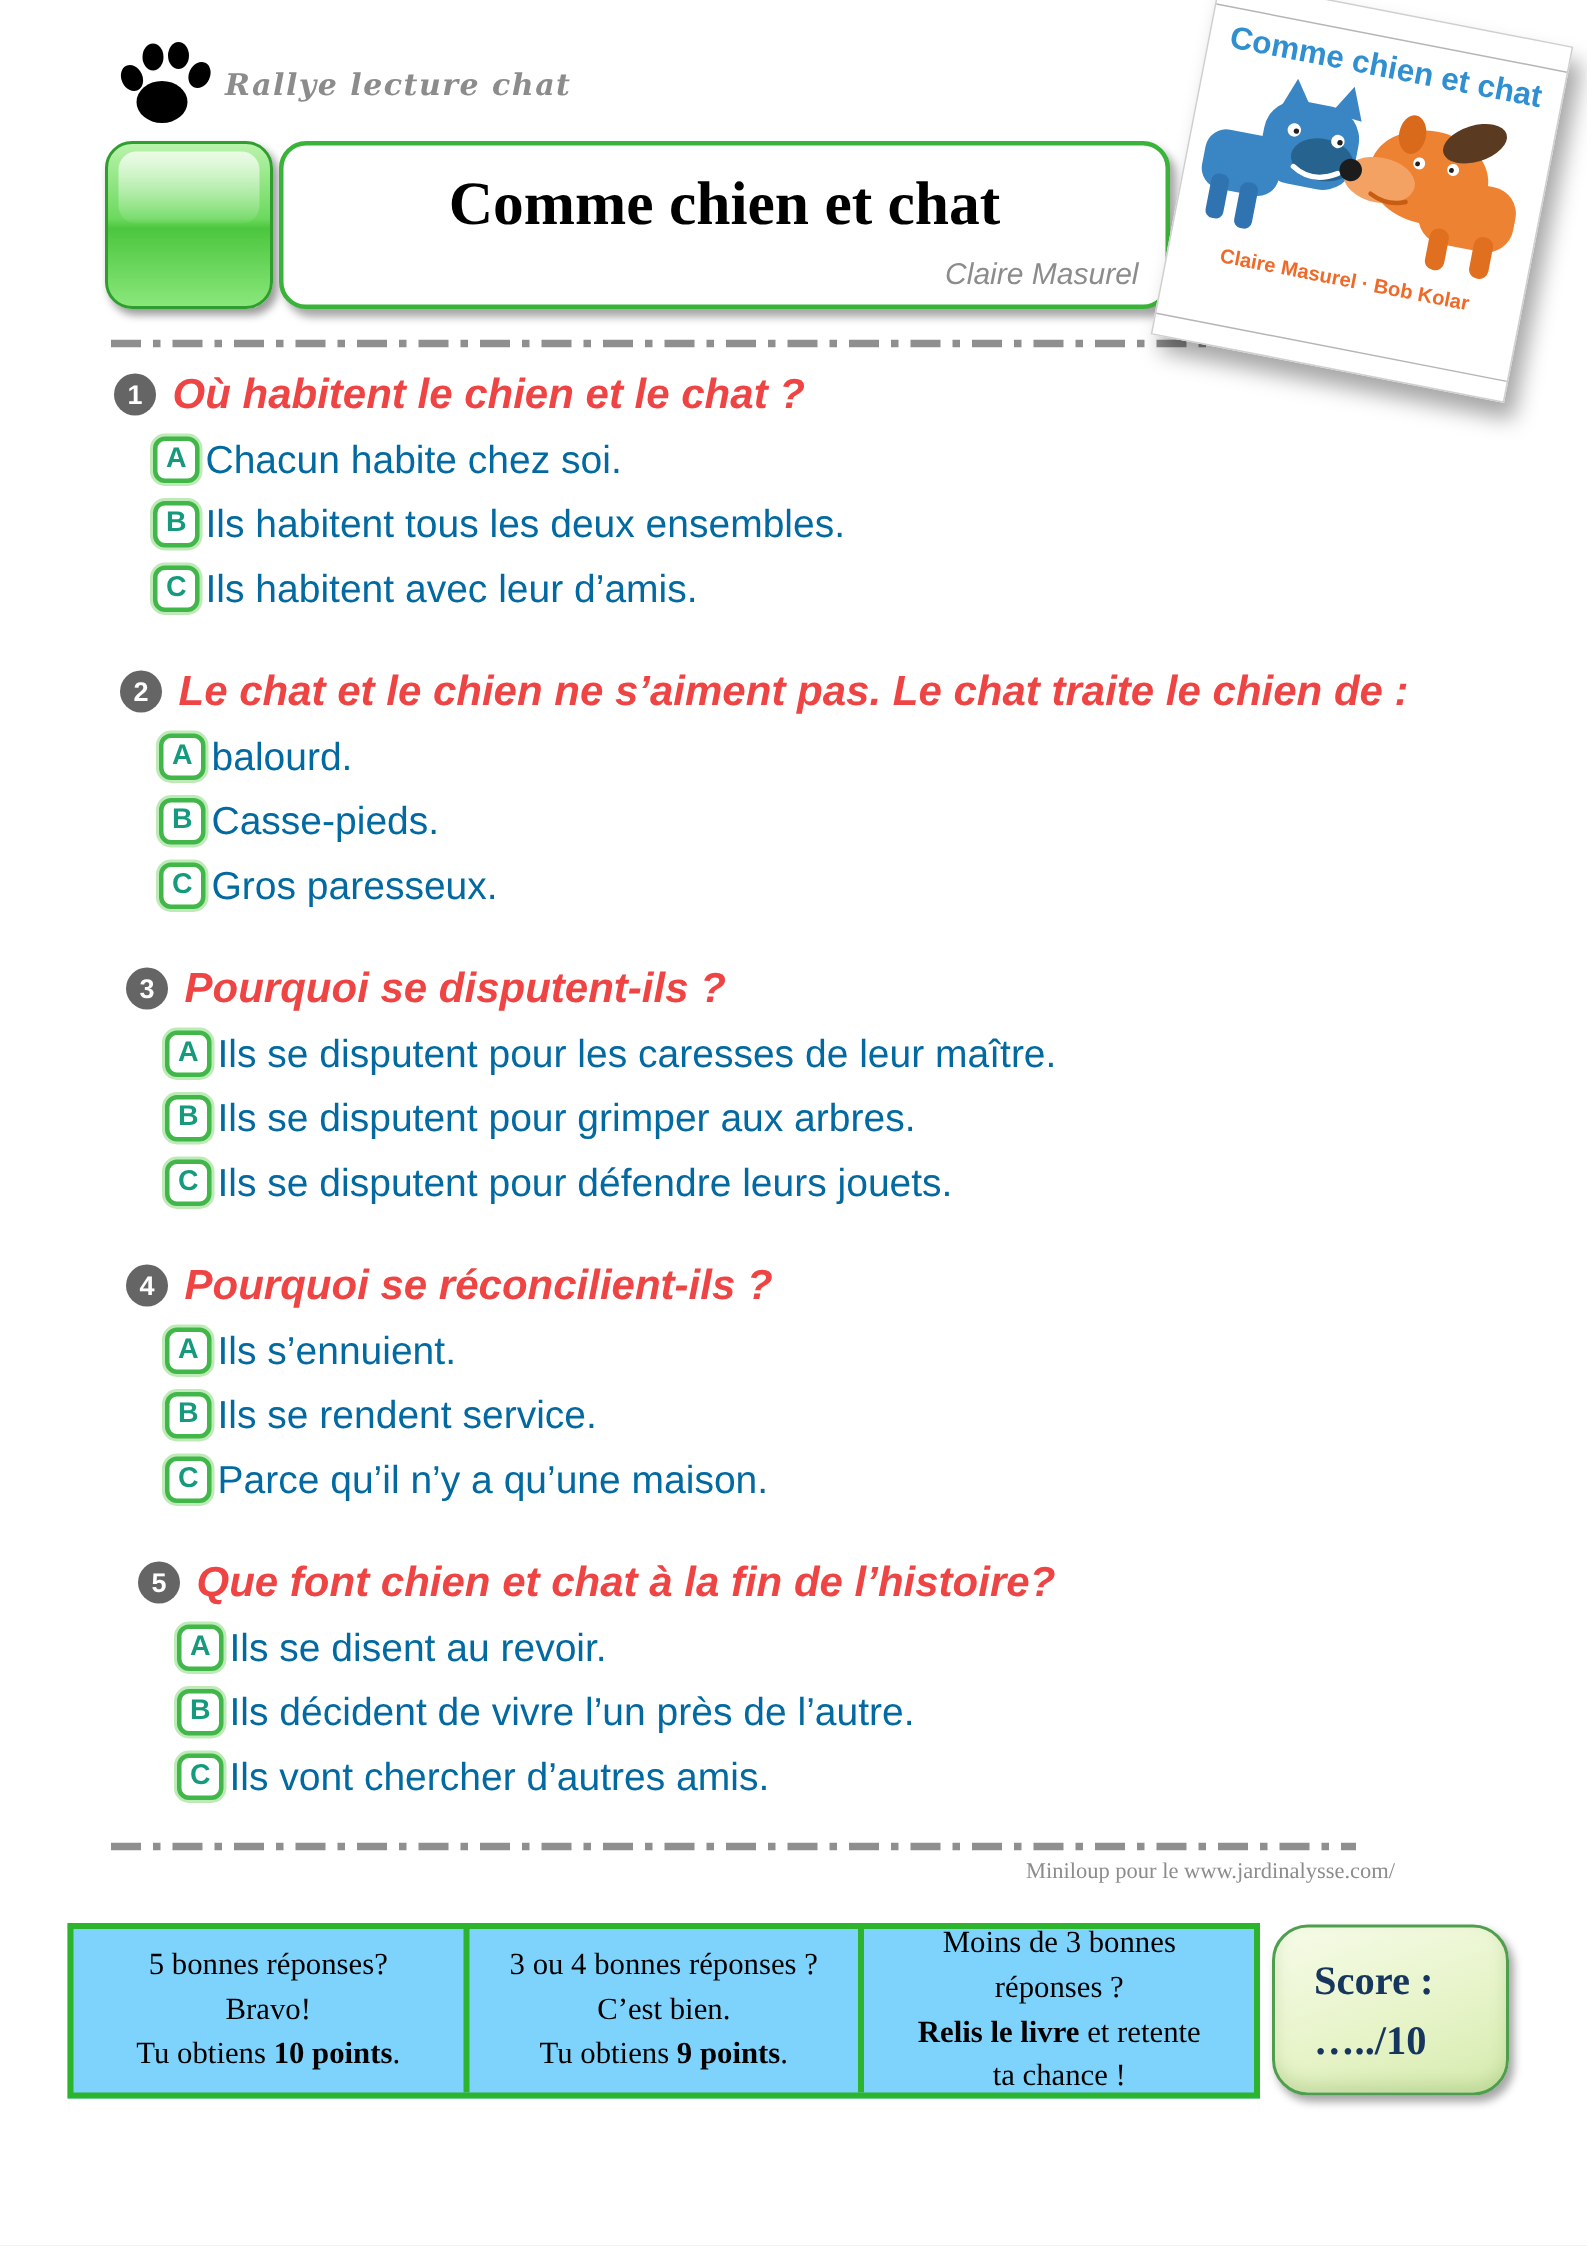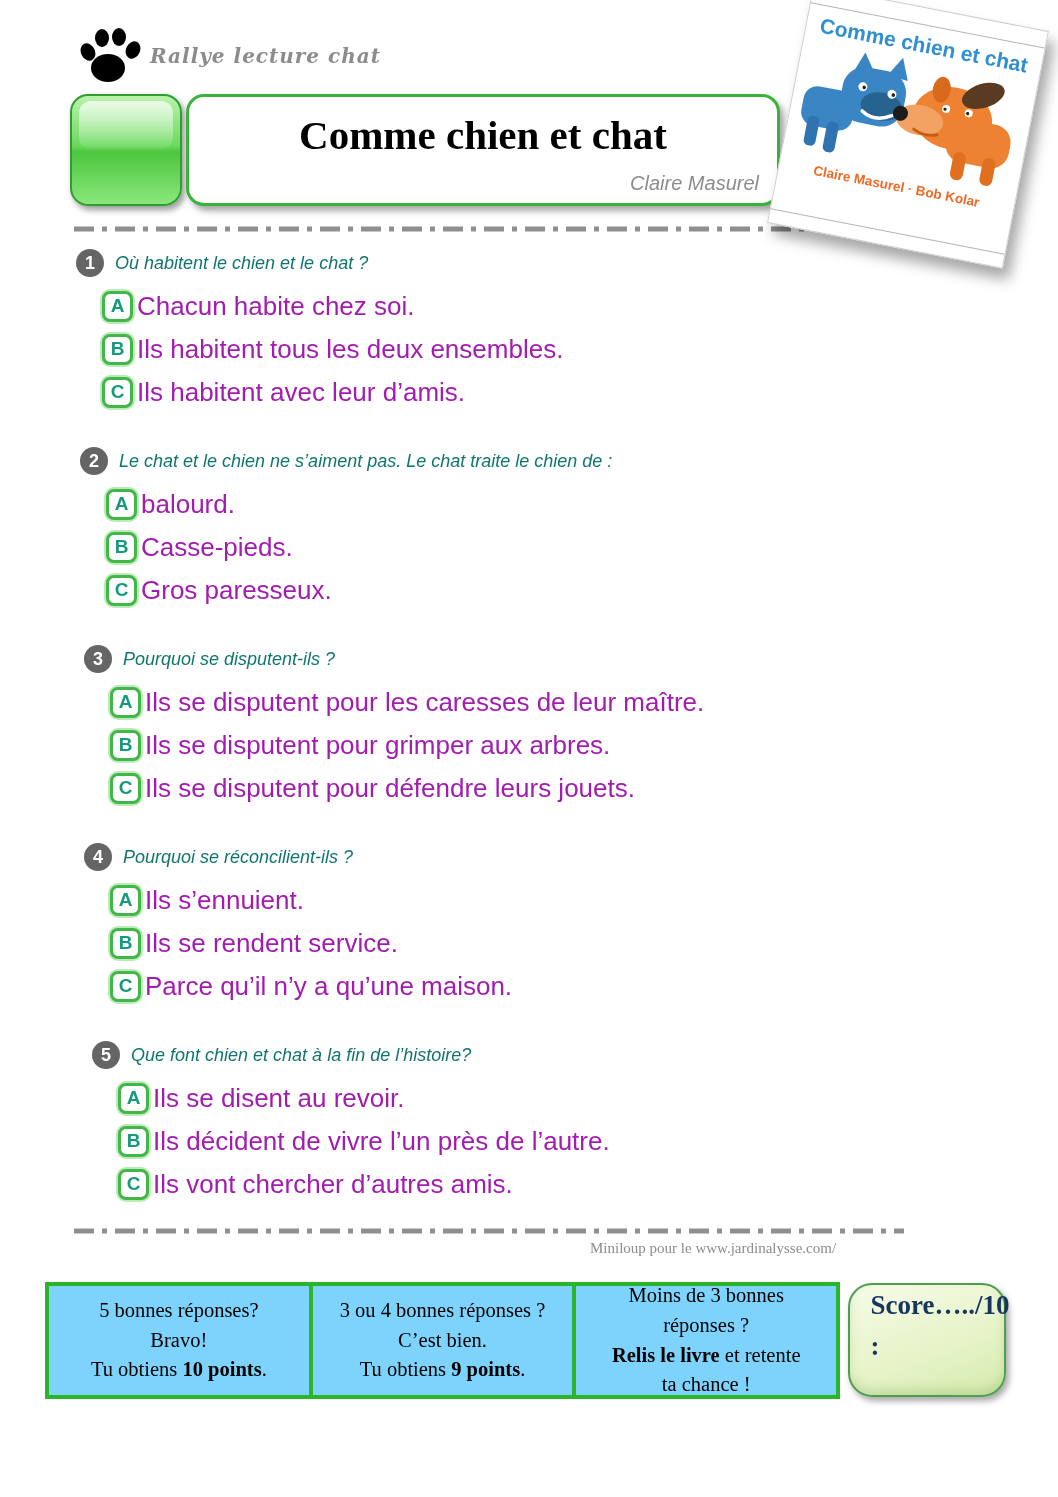--- a/index.html
+++ b/index.html
@@ -59,50 +59,50 @@
   .dashline{position:absolute;height:6px;}
   
   .question{position:absolute;}
   .q-head{display:flex;align-items:center;gap:11px;margin-bottom:8px;height:34px;}
   .q-num{
     width:28px;height:28px;border-radius:50%;background:#656565;color:#ffffff;
     font-size:18px;font-weight:bold;font-style:normal;
     display:flex;align-items:center;justify-content:center;flex-shrink:0;
   }
   .q-title{
-    font-size:18px;font-weight:normal;font-style:italic;color:#0f766e;white-space:nowrap;
+    font-size:28px;font-weight:bold;font-style:italic;color:#ef4444;white-space:nowrap;
   }
   .opt-row{display:flex;align-items:center;margin:7px 0 7px 26px;height:36px;}
   .opt-letter{
     width:25px;height:25px;border:3px solid #41b649;border-radius:8px;background:#ffffff;
     box-shadow:0 0 0 2px #bdeab6;color:#169a7d;font-weight:bold;font-size:19px;
     display:flex;align-items:center;justify-content:center;flex-shrink:0;margin-right:4px;
   }
-  .opt-text{font-size:26px;color:#a21caf;white-space:nowrap;}
+  .opt-text{font-size:26px;color:#0369a1;white-space:nowrap;}
   
   .credit{
-    position:absolute;left:590px;top:1240px;width:340px;text-align:left;
+    position:absolute;left:590px;top:1240px;width:340px;text-align:right;
     font-family:"Liberation Serif",serif;font-size:15px;color:#8c8c8c;
   }
   .score-table{
     position:absolute;left:45px;top:1282px;width:795px;height:117px;
     display:flex;border:4px solid #2cb52c;box-sizing:border-box;background:#7dd3fc;
   }
   .score-cell{
     flex:1;display:flex;flex-direction:column;justify-content:center;align-items:center;
     font-family:"Liberation Serif",serif;font-size:20.5px;color:#000;line-height:1.45;
     text-align:center;padding:2px 6px;
   }
   .score-cell + .score-cell{border-left:4px solid #2cb52c;}
   .score-box{
     position:absolute;left:848px;top:1283px;width:158px;height:114px;
     border-radius:24px;border:2px solid #4e9e4e;box-sizing:border-box;
     background:linear-gradient(160deg,#f6fbe8 0%,#e7f4c9 55%,#d5ebae 100%);
     box-shadow:3px 4px 6px rgba(0,0,0,0.35), inset 0 -6px 10px rgba(120,160,80,0.25);
-    display:flex;flex-direction:row;justify-content:center;padding-left:26px;
+    display:flex;flex-direction:column;justify-content:center;padding-left:26px;
     font-family:"Liberation Serif",serif;font-weight:bold;font-size:27px;color:#17365d;
     line-height:1.5;
   }
   .bold{font-weight:bold;}
 </style>
 </head>
 <body>
 
 <div class="page">
 

